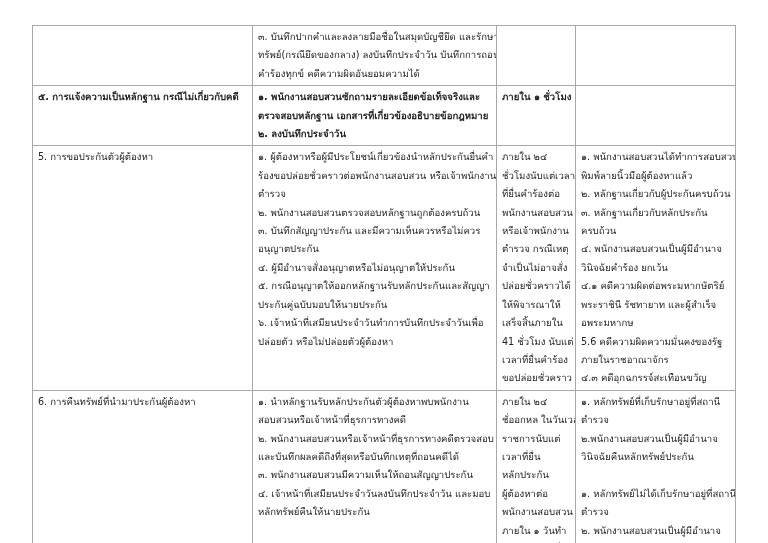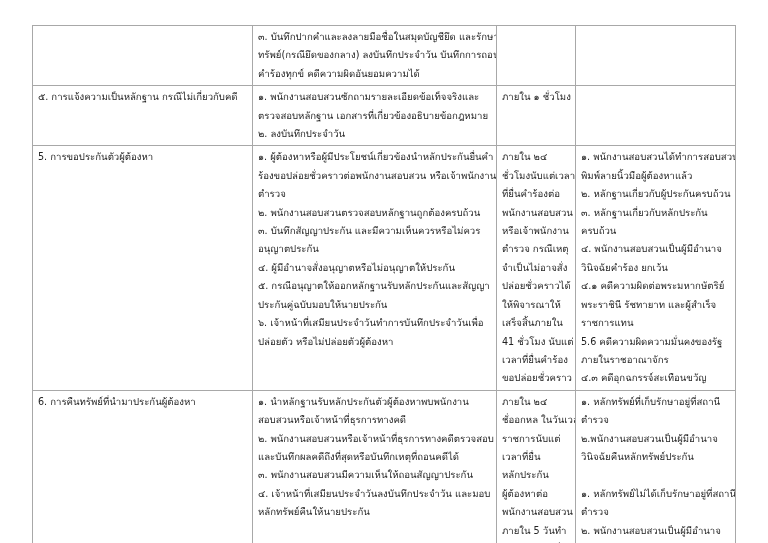--- a/index.html
+++ b/index.html
@@ -37,21 +37,21 @@
   col.c1 { width: 220px; }
   col.c2 { width: 244px; }
   col.c3 { width: 79px; }
   col.c4 { width: 160px; }
   .line {
     display: block;
     white-space: nowrap;
   }
   .gap { display: block; height: 18.4px; }
   tr.r0 td { height: 45px; }
-  tr.r5 td { height: 48px; }
+  tr.r5 td { height: 48px; font-weight: bold; }
   tr.r6 td { height: 208px; }
   tr.r7 td { height: 177px; }
 </style>
 </head>
 <body>
 
 <div class="page">
   <table class="doc-table">
     <colgroup>
       <col class="c1">
@@ -122,21 +122,21 @@
       <td>
         <span class="line">๑. พนักงานสอบสวนได้ทำการสอบสวน</span>
         <span class="line">พิมพ์ลายนิ้วมือผู้ต้องหาแล้ว</span>
         <span class="line">๒. หลักฐานเกี่ยวกับผู้ประกันครบถ้วน</span>
         <span class="line">๓. หลักฐานเกี่ยวกับหลักประกัน</span>
         <span class="line">ครบถ้วน</span>
         <span class="line">๔. พนักงานสอบสวนเป็นผู้มีอำนาจ</span>
         <span class="line">วินิจฉัยคำร้อง ยกเว้น</span>
         <span class="line">๔.๑ คดีความผิดต่อพระมหากษัตริย์</span>
         <span class="line">พระราชินี รัชทายาท และผู้สำเร็จ</span>
-        <span class="line">ราชการแทน</span>
+        <span class="line">อพระมหากษ</span>
         <span class="line">5.6 คดีความผิดความมั่นคงของรัฐ</span>
         <span class="line">ภายในราชอาณาจักร</span>
         <span class="line">๔.๓ คดีอุกฉกรรจ์สะเทือนขวัญ</span>
       </td>
     </tr>
 
     <tr class="r7">
       <td>
         <span class="line">6. การคืนทรัพย์ที่นำมาประกันผู้ต้องหา</span>
       </td>
@@ -150,21 +150,21 @@
         <span class="line">หลักทรัพย์คืนให้นายประกัน</span>
       </td>
       <td>
         <span class="line">ภายใน ๒๔</span>
         <span class="line">ชั่ออกหล ในวันเวลา</span>
         <span class="line">ราชการนับแต่</span>
         <span class="line">เวลาที่ยื่น</span>
         <span class="line">หลักประกัน</span>
         <span class="line">ผู้ต้องหาต่อ</span>
         <span class="line">พนักงานสอบสวน</span>
-        <span class="line">ภายใน 5 วันทำ</span>
+        <span class="line">ภายใน ๑ วันทำ</span>
         <span class="line">การนับแต่วันยื่น</span>
 
       </td>
       <td>
         <span class="line">๑. หลักทรัพย์ที่เก็บรักษาอยู่ที่สถานี</span>
         <span class="line">ตำรวจ</span>
         <span class="line">๒.พนักงานสอบสวนเป็นผู้มีอำนาจ</span>
         <span class="line">วินิจฉัยคืนหลักทรัพย์ประกัน</span>
         <span class="gap"></span>
         <span class="line">๑. หลักทรัพย์ไม่ได้เก็บรักษาอยู่ที่สถานี</span>

